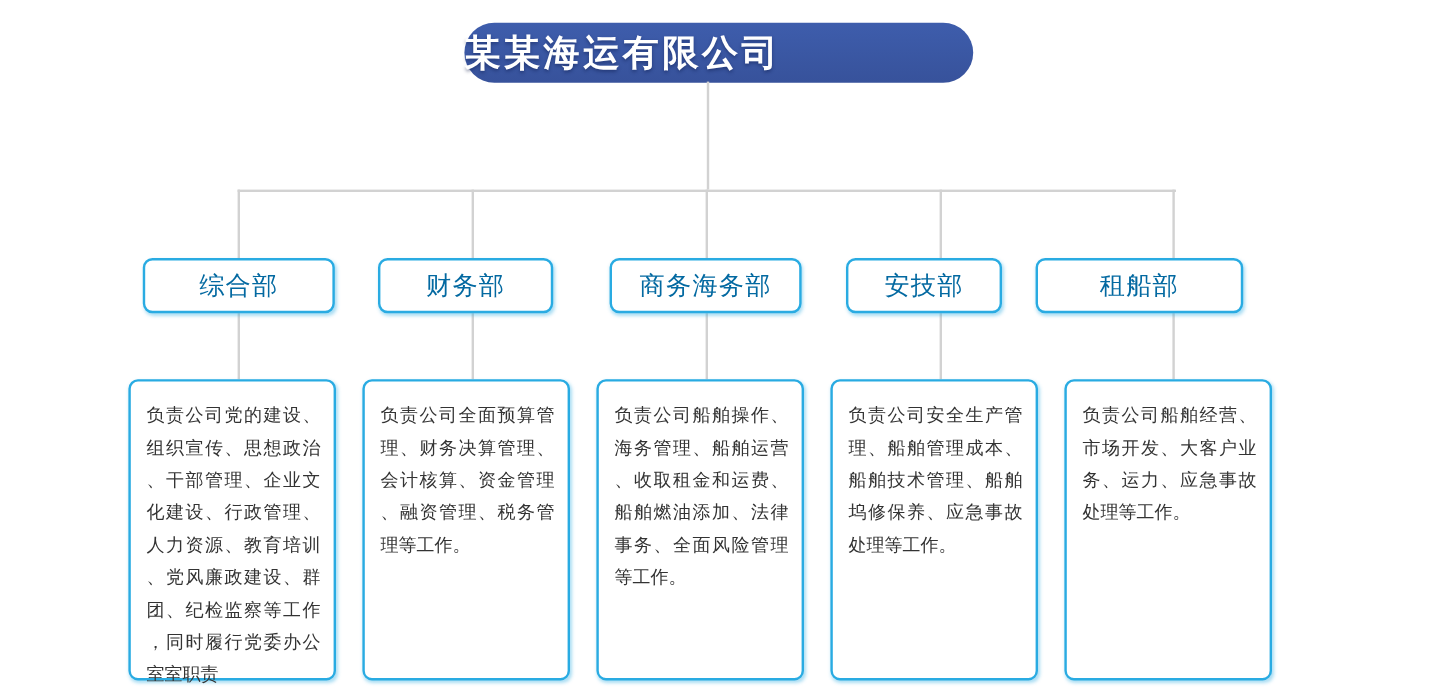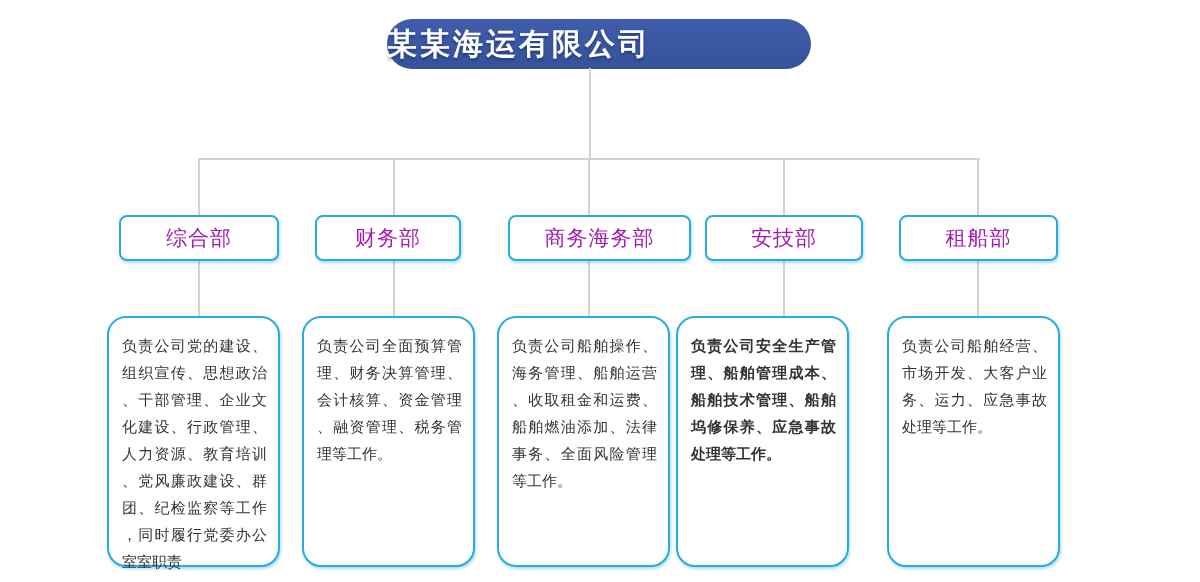--- a/index.html
+++ b/index.html
@@ -59,54 +59,54 @@
     top: 215px;
     height: 46px;
     background: #ffffff;
     border: 2px solid #29abe2;
     border-radius: 8px;
     box-shadow: 1px 2px 3px rgba(41, 171, 226, 0.4);
     display: flex; align-items: center; justify-content: center;
   }
   .dept-box .dept-label {
     font-size: 21px;
-    color: #a21caf;
+    color: #0369a1;
     letter-spacing: 1px;
     white-space: nowrap;
   }
   .d1 { left: 119px; width: 160px; }
   .d2 { left: 315px; width: 146px; }
-  .d3 { left: 508px; width: 183px; }
-  .d4 { left: 705px; width: 158px; }
-  .d5 { left: 899px; width: 159px; }
+  .d3 { left: 508px; width: 160px; }
+  .d4 { left: 705px; width: 130px; }
+  .d5 { left: 863px; width: 173px; }
 
   
   .desc-box {
     position: absolute;
     top: 316px;
     height: 251px;
     width: 173px;
     background: #ffffff;
     border: 2px solid #29abe2;
-    border-radius: 19px;
+    border-radius: 8px;
     box-shadow: 1px 2px 3px rgba(41, 171, 226, 0.4);
     padding: 15px 11px 0 13px;
   }
   .desc-box .desc-text {
     font-size: 15px;
     line-height: 27px;
     color: #333333;
     word-break: break-all;
     line-break: anywhere;
     text-align: justify;
   }
   .t1 { left: 107px; }
   .t2 { left: 302px; }
   .t3 { left: 497px; }
-  .t4 { left: 676px; font-weight: bold; }
+  .t4 { left: 692px; }
   .t5 { left: 887px; }
 </style>
 </head>
 <body>
 
 <div class="canvas">
 
   <div class="root-node">
     <span class="root-label">某某海运有限公司</span>
   </div>

